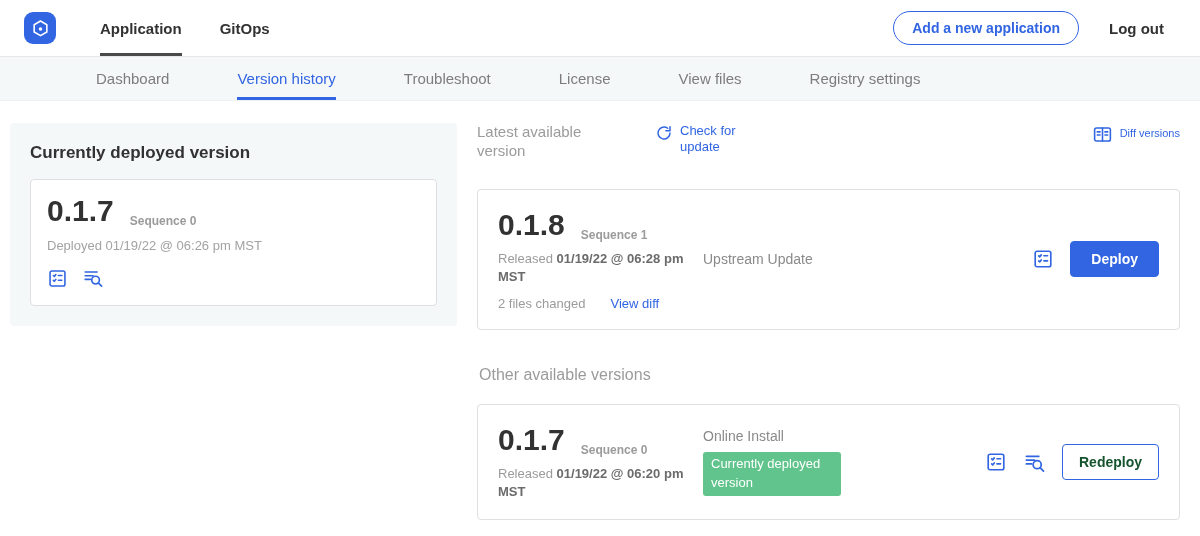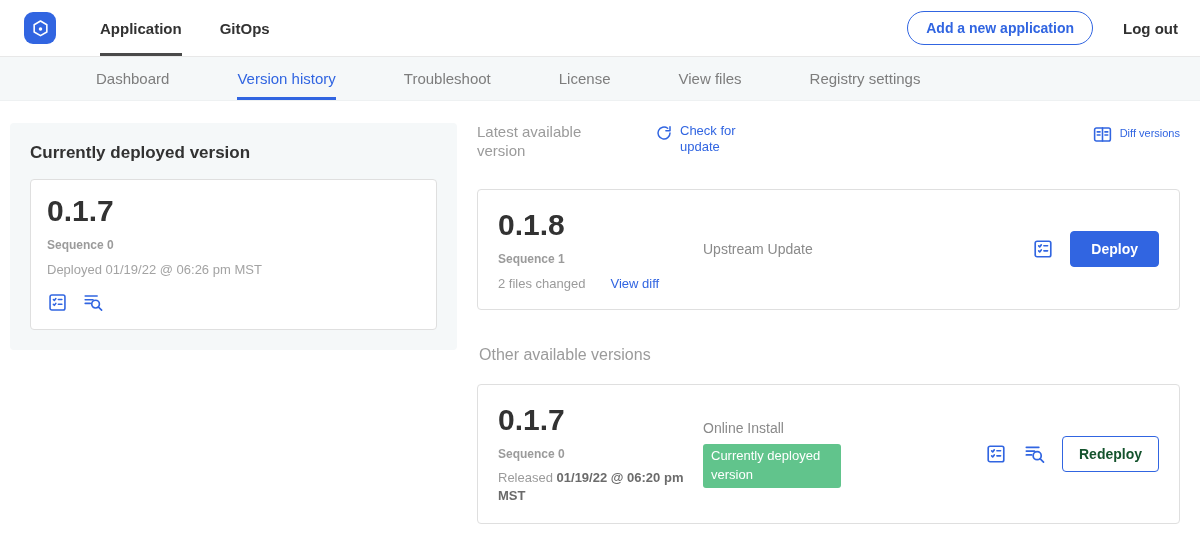--- a/index.html
+++ b/index.html
@@ -1,20 +1,20 @@
 <!DOCTYPE html>
 <html><head>
 <meta charset="utf-8">
 <style>
   * { margin:0; padding:0; box-sizing:border-box; }
   html,body { width:1200px; height:536px; overflow:hidden; background:#fff;
     font-family:"Liberation Sans", sans-serif; color:#323232; }
 
   
-  .topnav { height:57px; display:flex; align-items:center; padding:0 22px 0 24px;
+  .topnav { height:57px; display:flex; align-items:center; padding:0 36px 0 24px;
     border-bottom:1px solid #e8e8e8; background:#fff; }
   .logo-box { width:32px; height:32px; border-radius:9px; background:#3165e1;
     display:flex; align-items:center; justify-content:center; margin-right:44px; flex:0 0 auto; cursor:pointer; }
   .main-tabs { display:flex; gap:38px; height:100%; }
   .main-tab { display:flex; align-items:center; height:100%; font-size:15px; font-weight:600;
     color:#323232; border-bottom:3px solid transparent; padding-top:3px; cursor:pointer; }
   .main-tab.active { border-bottom-color:#4a4a4a; }
   .add-app-btn { margin-left:auto; margin-right:30px; background:#fff; border:1px solid #3165e1;
     color:#3165e1; font-weight:700; font-size:14px; border-radius:18px; padding:8px 18px;
     font-family:inherit; cursor:pointer; }
@@ -27,21 +27,21 @@
     border-bottom:3px solid transparent; padding-top:3px; cursor:pointer; white-space:nowrap; }
   .subnav-item.active { color:#3165e1; border-bottom-color:#3165e1; }
 
   
   main { display:flex; align-items:flex-start; padding:22px 20px 0 10px; gap:20px; }
 
   .left-panel { width:447px; background:#f5f8f9; border-radius:4px; padding:20px; }
   .left-title { font-size:17px; font-weight:700; color:#323232; }
   .deployed-card { background:#fff; border:1px solid #dfdfdf; border-radius:4px;
     padding:14px 16px 16px; margin-top:16px; }
-  .version-row { display:flex; align-items:flex-start; gap:10px;flex-direction:column; }
+  .version-row { display:flex; align-items:flex-end; gap:16px; }
   .version-number { font-size:30px; font-weight:700; color:#323232; }
   .sequence { font-size:12px; color:#9b9b9b;font-weight:bold; }
   .deployed-line { font-size:13px; color:#a3a3a3; margin-top:10px; }
   .icon-row { display:flex; gap:14px; margin-top:14px; }
   .icon-btn { background:none; border:none; padding:0; cursor:pointer; display:flex; align-items:center; }
 
   .right-panel { flex:1; }
   .panel-header { display:flex; align-items:flex-start; }
   .header-title { width:128px; font-size:15px; color:#9b9b9b; line-height:1.25; }
   .header-action { display:flex; align-items:flex-start; gap:7px; color:#3165e1;
@@ -163,20 +163,25 @@
         <span class="action-label">Diff versions</span>
       </div>
     </div>
 
     <div class="version-card">
       <div class="vc-left">
         <div class="version-row">
           <span class="version-number">0.1.8</span>
           <span class="sequence">Sequence 1</span>
         </div>
+        <p class="released">
+          <span>Released</span>
+          <span class="bold">01/19/22 @ 06:28</span>
+          <span class="bold">pm MST</span>
+        </p>
         <div class="files-row">
           <span class="files-changed">2 files changed</span>
           <span class="view-diff">View diff</span>
         </div>
       </div>
       <div class="vc-mid">Upstream Update</div>
       <div class="vc-right">
         <button class="icon-btn">
           <span style="display:flex;">
             <svg width="22" height="22" viewBox="0 0 24 24" fill="none" stroke="#3165e1" stroke-width="1.8" stroke-linecap="round" stroke-linejoin="round">

